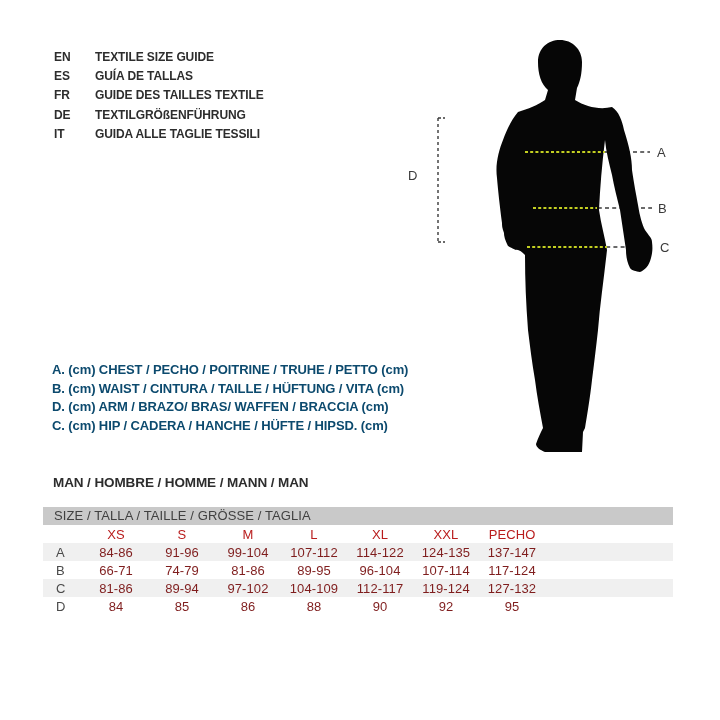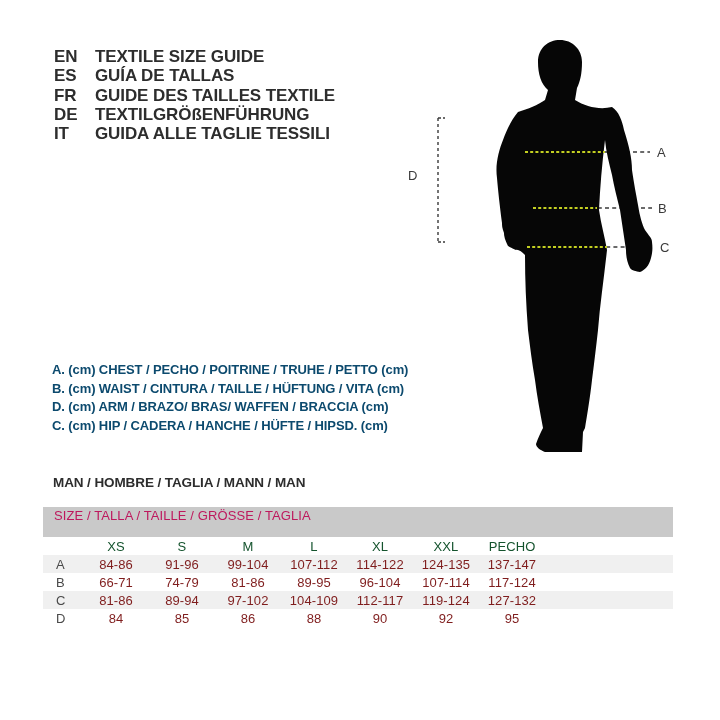--- a/index.html
+++ b/index.html
@@ -11,21 +11,22 @@
     overflow: hidden;
     font-family: "Liberation Sans", sans-serif;
     color: #2e2e2e;
   }
 
   
   .lang-block { position: absolute; left: 54px; top: 47px; }
   .lang-row {
     display: flex;
     height: 19.3px;
-    font-size: 17px;
+    align-items: center;
+    font-size: 12px;
     font-weight: 700;
     letter-spacing: -0.1px;
     color: #2d2d2d;
     white-space: nowrap;
   }
   .lang-code { width: 41px; }
 
   
   .figure-svg { position: absolute; left: 400px; top: 28px; }
   .figure-svg text {
@@ -50,37 +51,37 @@
   
   .gender-title {
     position: absolute; left: 53px; top: 475px;
     font-size: 13.5px; font-weight: 700; letter-spacing: -0.1px;
     color: #2d2d2d; white-space: nowrap;
   }
 
   
   .size-table { position: absolute; left: 43px; top: 507px; width: 630px; }
   .size-band {
-    height: 30px; line-height: 18px;
+    height: 18px; line-height: 18px;
     padding-left: 11px; box-sizing: border-box;
     font-size: 13px; font-weight: 400; letter-spacing: 0.1px;
-    color: #be185d;
+    color: #404040;
     white-space: nowrap;
   }
   .t-row { display: flex; height: 18px; align-items: center; }
   .t-label {
     width: 40px; box-sizing: border-box; padding-left: 13px;
     font-size: 13px; color: #4a4a4a;
   }
   .t-cell {
     width: 66px; text-align: center;
     font-size: 13px; color: #7f1d1d;
     letter-spacing: 0.1px;
   }
-  .t-head .t-cell { color: #14532d; }
+  .t-head .t-cell { color: #b91c1c; }
 </style>
 </head>
 <body>
 
 <div class="canvas">
 
   <div class="lang-block">
     <div class="lang-row">
       <span class="lang-code">EN</span>
       <span class="lang-title">TEXTILE SIZE GUIDE</span>
@@ -167,21 +168,21 @@
     <text x="8" y="152">D</text>
   </svg>
 
   <div class="measure-block">
     <div class="measure-row">A. (cm) CHEST / PECHO / POITRINE / TRUHE / PETTO (cm)</div>
     <div class="measure-row">B. (cm) WAIST / CINTURA / TAILLE / HÜFTUNG / VITA (cm)</div>
     <div class="measure-row">D. (cm) ARM / BRAZO/ BRAS/ WAFFEN / BRACCIA (cm)</div>
     <div class="measure-row">C. (cm) HIP / CADERA / HANCHE / HÜFTE / HIPSD. (cm)</div>
   </div>
 
-  <div class="gender-title">MAN / HOMBRE / TAGLIA / MANN / MAN</div>
+  <div class="gender-title">MAN / HOMBRE / HOMME / MANN / MAN</div>
 
   <div class="size-table">
     <div class="size-band" style="background:#c9c9c9;">SIZE / TALLA / TAILLE / GRÖSSE / TAGLIA</div>
 
     <div class="t-row t-head">
       <span class="t-label"></span>
       <span class="t-cell">XS</span>
       <span class="t-cell">S</span>
       <span class="t-cell">M</span>
       <span class="t-cell">L</span>

